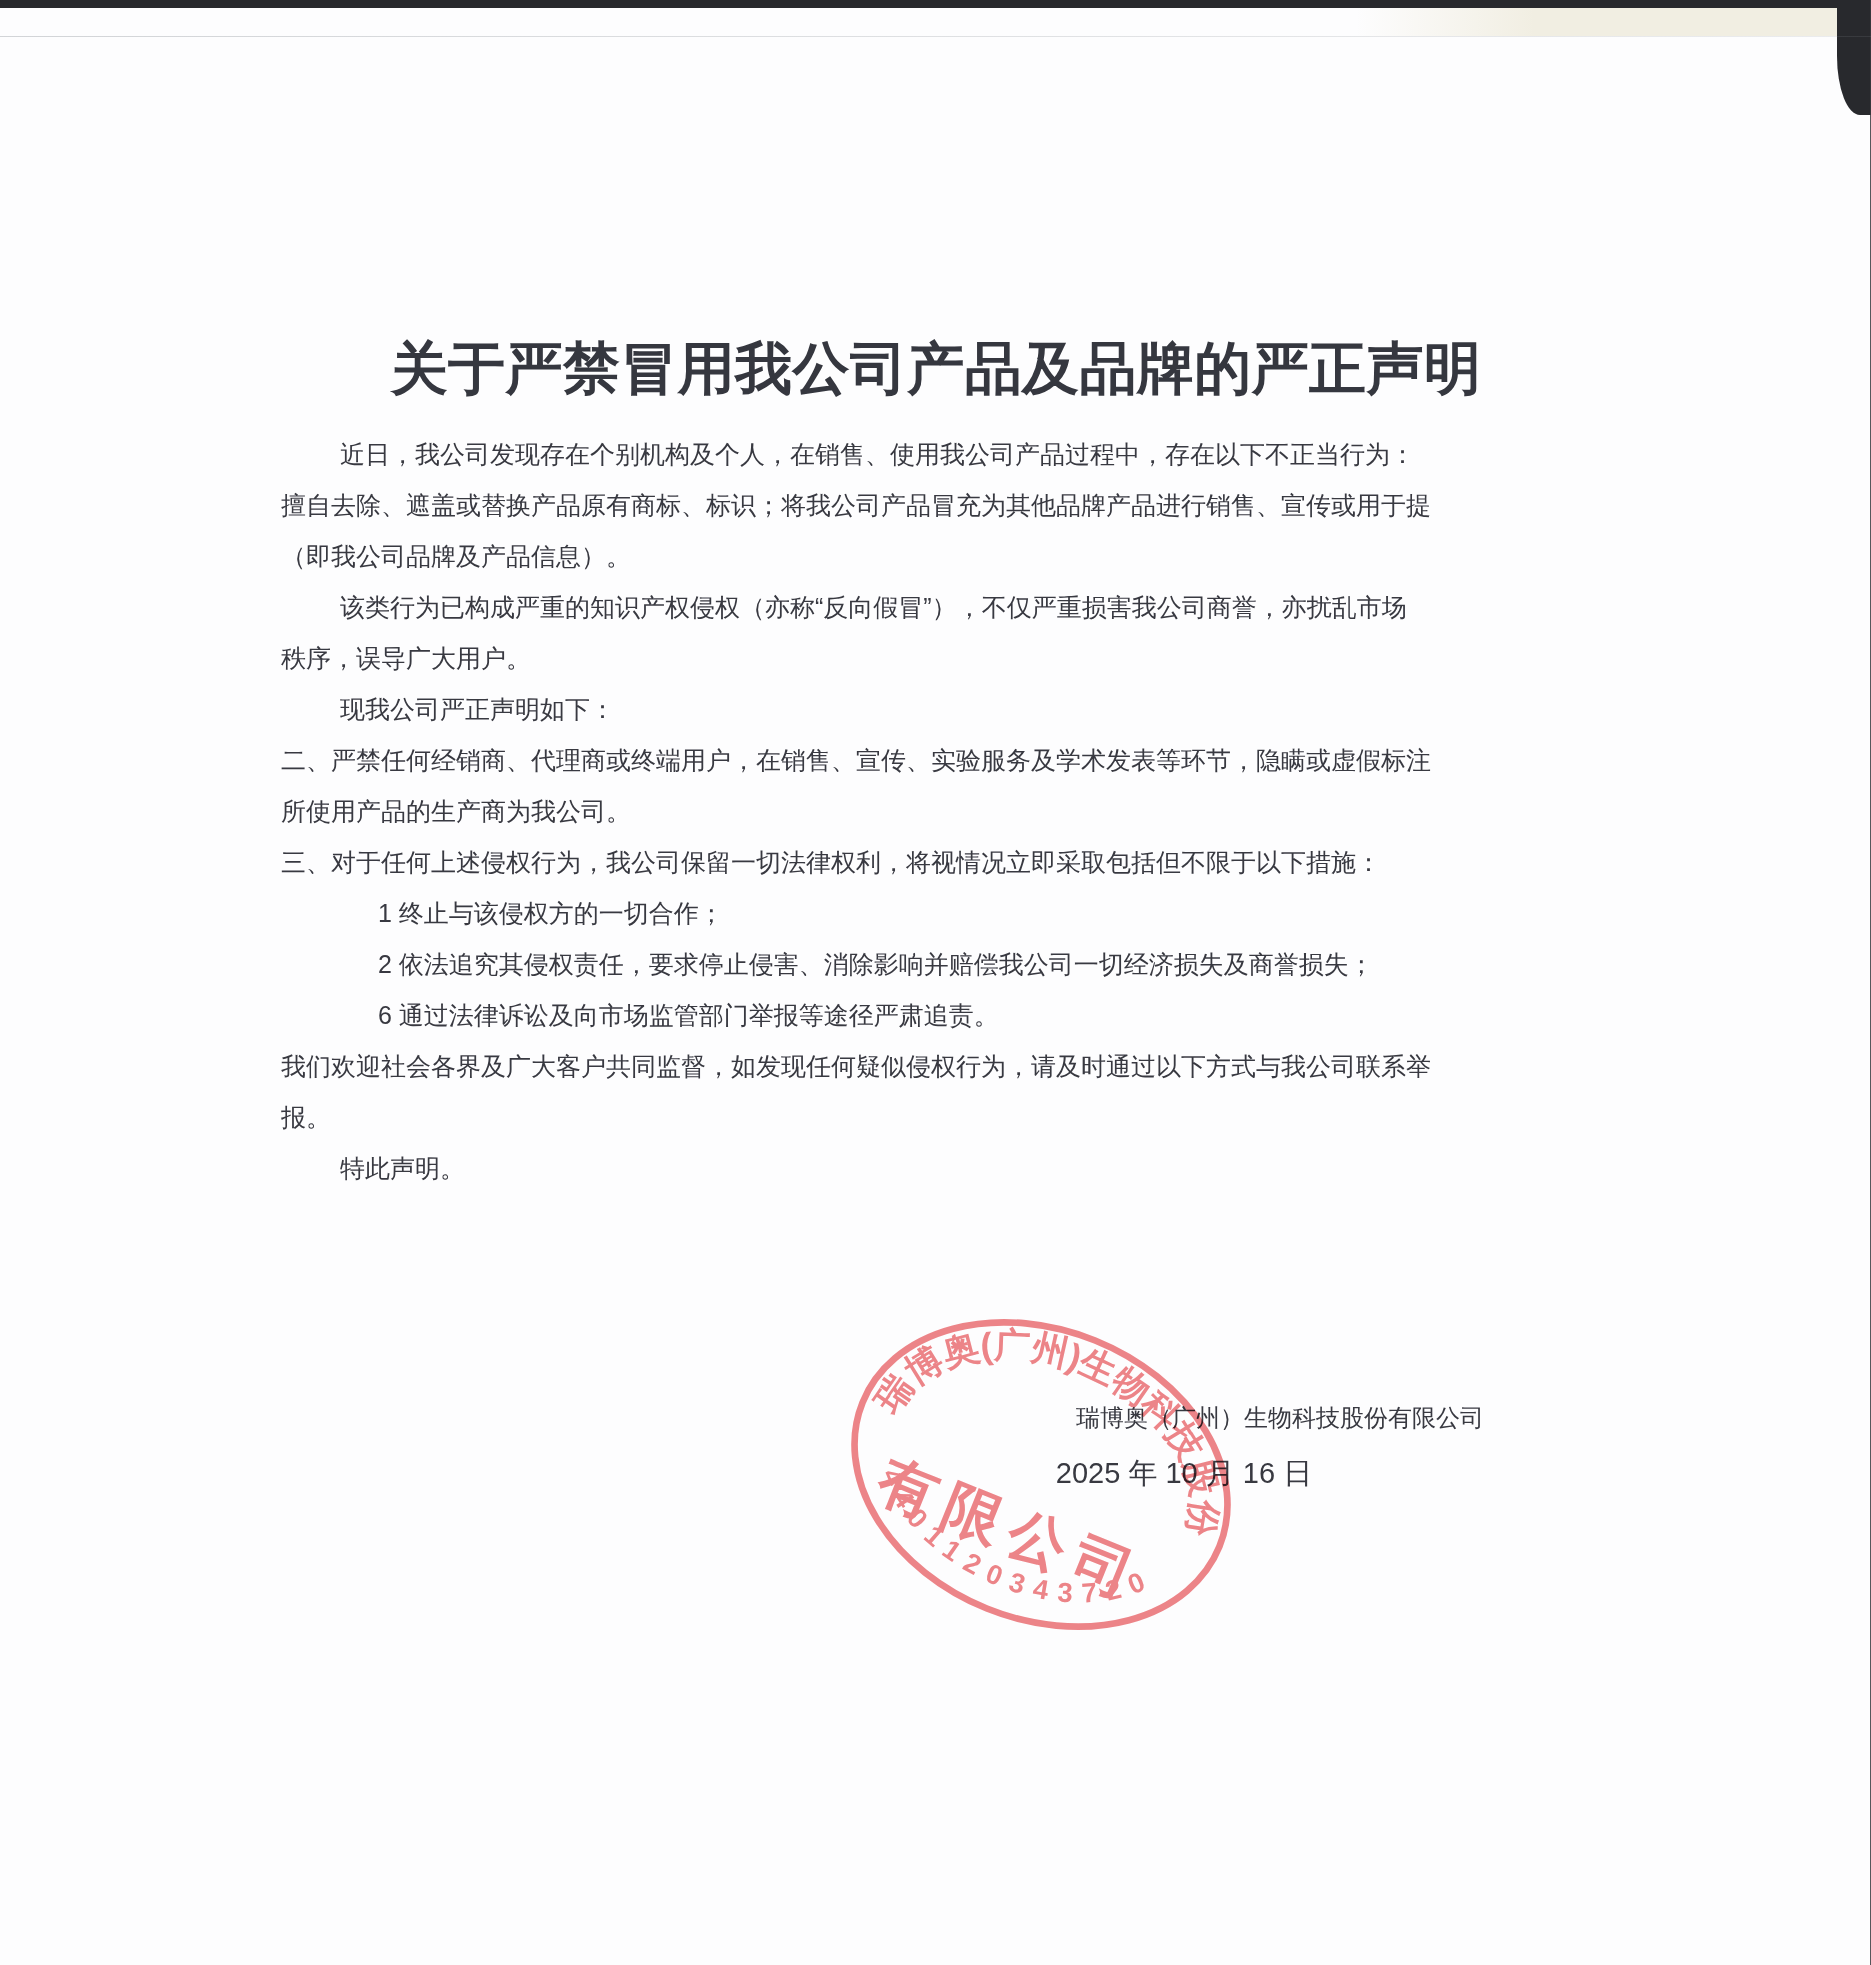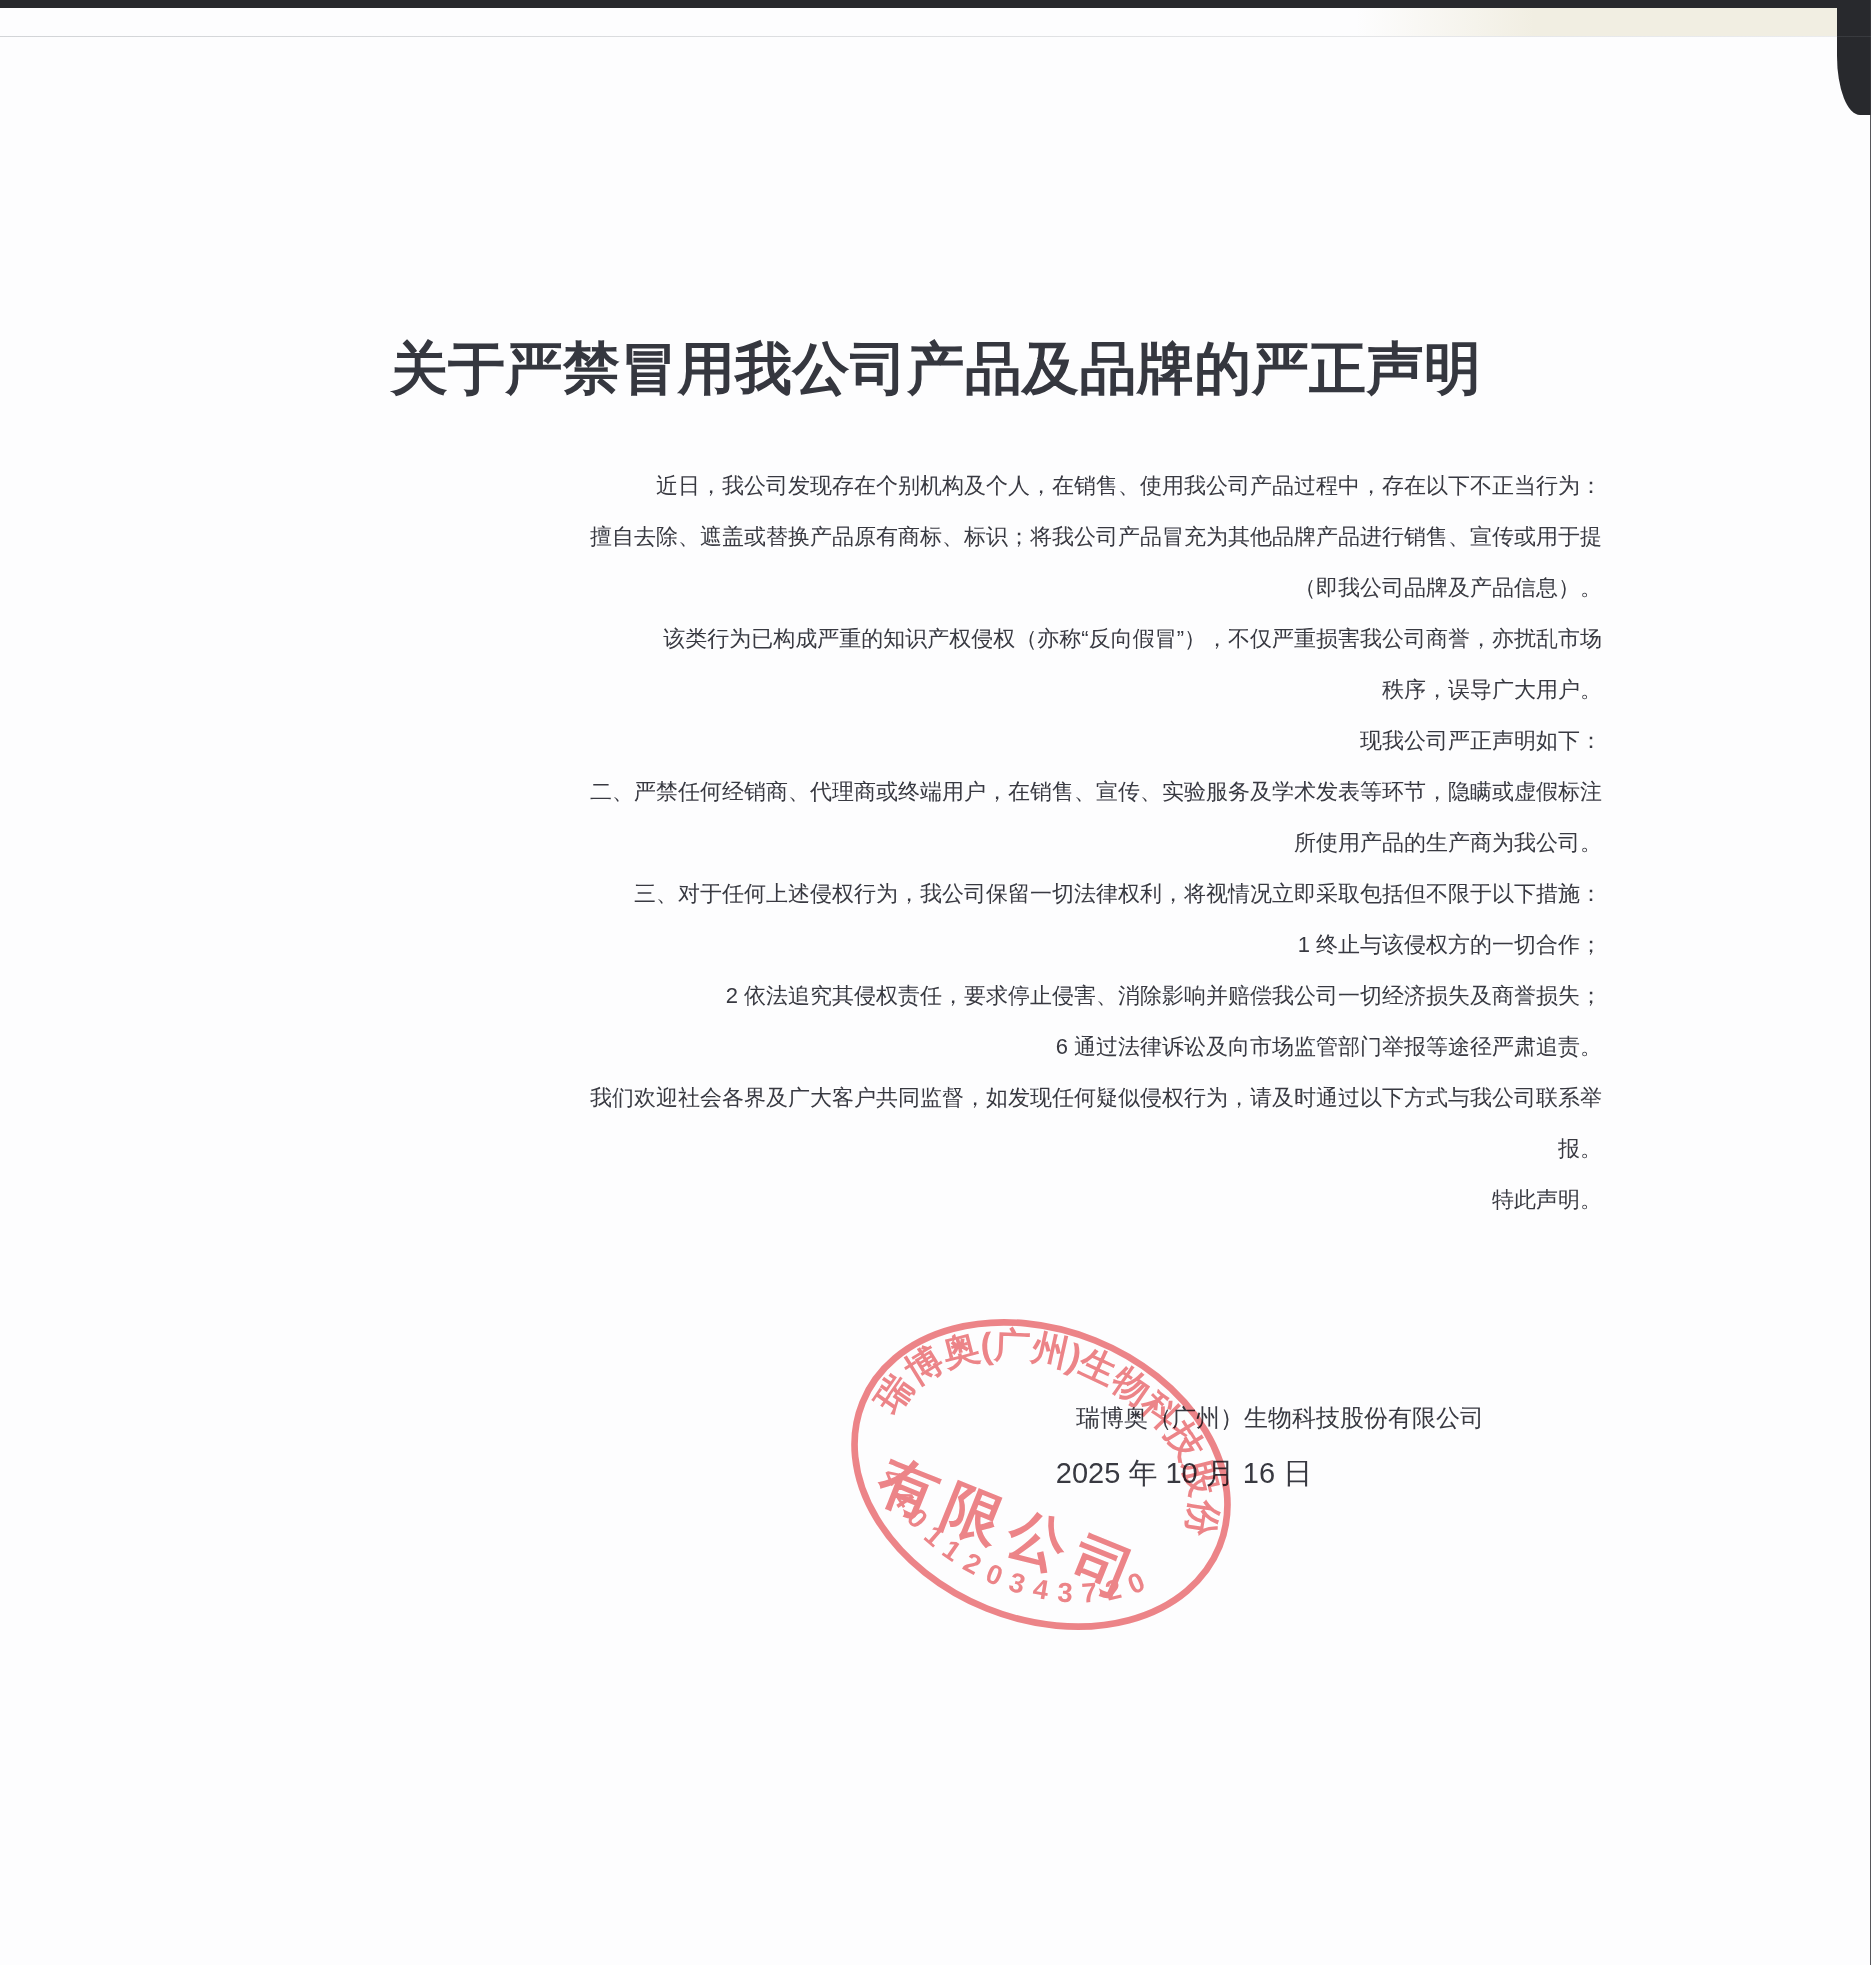--- a/index.html
+++ b/index.html
@@ -18,22 +18,22 @@
   .scan-cream{position:absolute;top:8.3px;height:28px;left:1356px;right:6.3px;background:linear-gradient(to right,rgba(241,238,226,0),#f1eee2 35%);}
   .scan-edge-line{position:absolute;top:36px;left:0;right:0;height:1.2px;background:linear-gradient(to right,rgba(140,146,152,.38),rgba(140,146,152,.16));}
   
   .doc-title{
     position:absolute;left:0;right:0;top:311px;
     text-align:center;
     font-size:57px;font-weight:700;color:#35373f;
     letter-spacing:0.4px;white-space:nowrap;margin-top:20px;
   }
   .doc-body{
-    position:absolute;left:281px;top:460px;width:1321px;
-    font-size:22px;line-height:51px;color:#383941;text-align:right;
+    position:absolute;left:281px;top:429px;width:1321px;
+    font-size:25px;line-height:51px;color:#383941;
   }
   .doc-line{white-space:nowrap;height:51px;}
   .sig-company{
     position:absolute;right:388px;top:1402px;
     font-size:24px;color:#383941;white-space:nowrap;
   }
   .sig-date{
     position:absolute;left:1021px;top:1454px;width:326px;
     text-align:center;font-size:29px;color:#383941;white-space:nowrap;
   }

